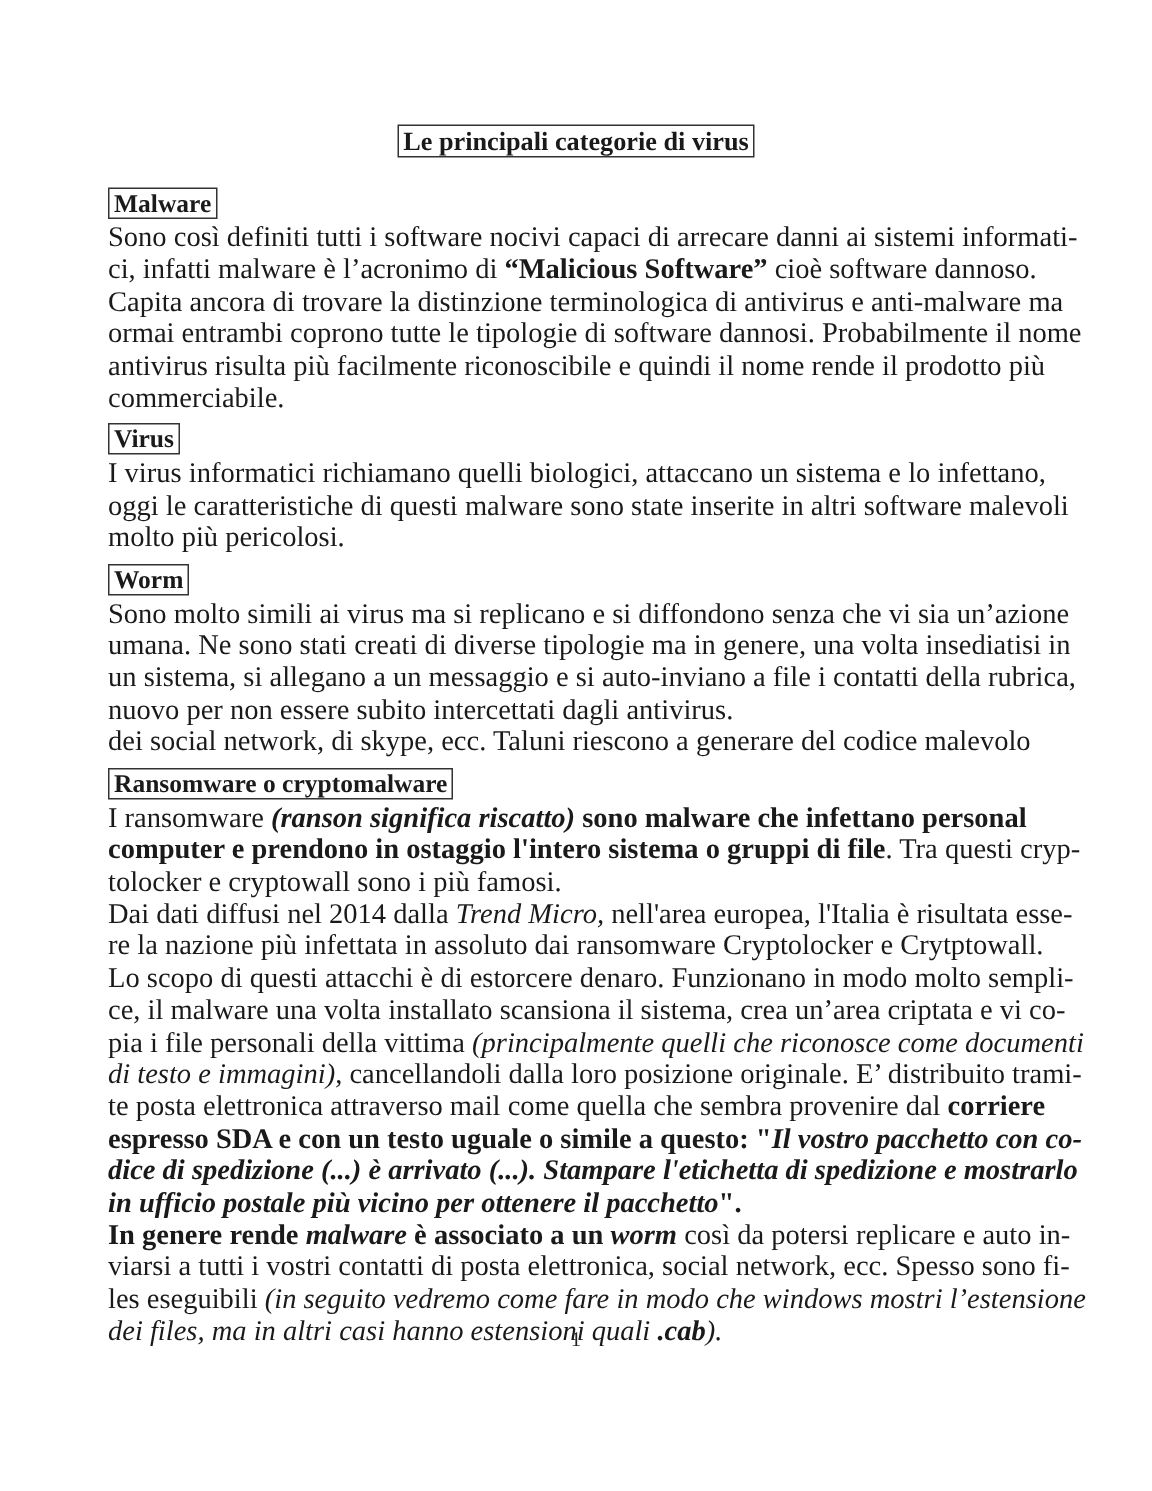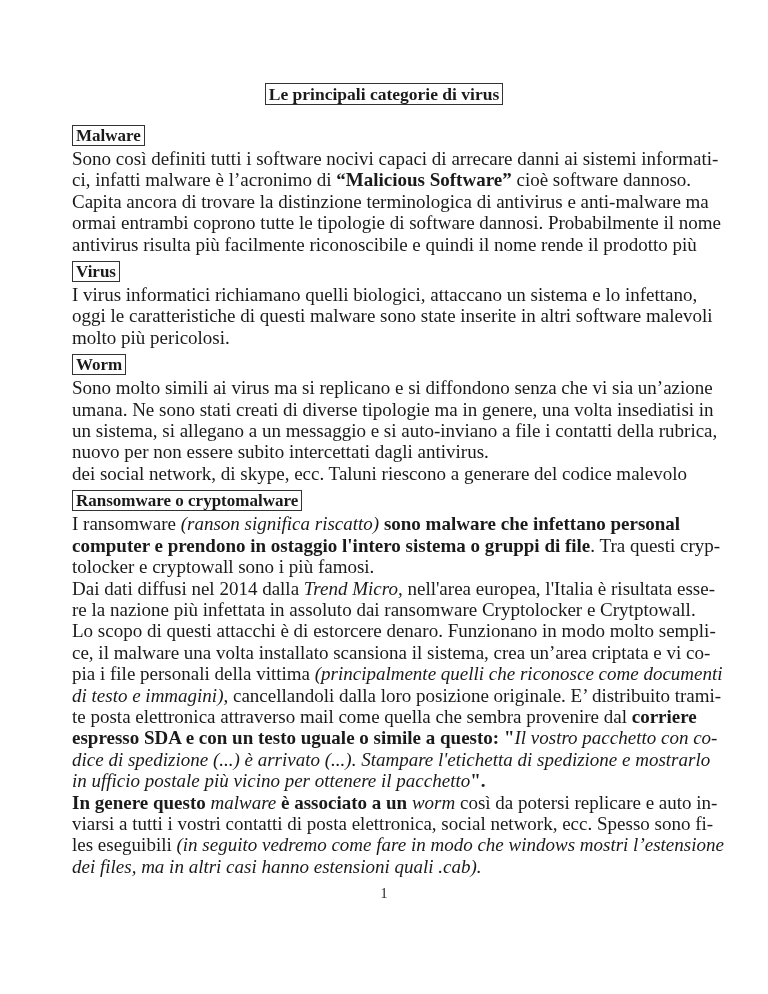--- a/index.html
+++ b/index.html
@@ -14,21 +14,21 @@
   .title-row{text-align:center;}
   .title-row .boxed{font-size:17.5px;line-height:20px;}
   .heading-row{margin-top:6px;}
   .heading-row.first{margin-top:20px;}
   .heading-row .boxed{font-size:17px;line-height:19px;}
   .para{margin-top:2px;font-size:19px;line-height:21.4px;}
   .tline{white-space:nowrap;}
   .run{white-space:pre;}
   .r-b{font-weight:bold;}
   .r-i{font-style:italic;text-align:right;}
-  .r-bi{font-weight:normal;font-style:italic;}
+  .r-bi{font-weight:bold;font-style:italic;}
   .page-number{
     position:absolute;left:0;right:0;top:886px;text-align:center;
     font-size:14px;color:#222;
   }
 </style>
 </head>
 <body>
 
 <div class="page">
   <div class="title-row">
@@ -36,20 +36,21 @@
   </div>
 
   <div id="sections">
       <div class="heading-row first"><span class="boxed">Malware</span></div>
       <div class="para">
         <div class="tline"><span class="run">Sono così definiti tutti i software nocivi capaci di arrecare danni ai sistemi informati-</span></div>
         <div class="tline"><span class="run">ci, infatti malware è l’acronimo di </span><span class="run r-b">“Malicious Software”</span><span class="run"> cioè software dannoso.</span></div>
         <div class="tline"><span class="run">Capita ancora di trovare la distinzione terminologica di antivirus e anti-malware ma</span></div>
         <div class="tline"><span class="run">ormai entrambi coprono tutte le tipologie di software dannosi. Probabilmente il nome</span></div>
         <div class="tline"><span class="run">antivirus risulta più facilmente riconoscibile e quindi il nome rende il prodotto più</span></div>
+        <div class="tline"><span class="run">commerciabile.</span></div>
       </div>
       <div class="heading-row"><span class="boxed">Virus</span></div>
       <div class="para">
         <div class="tline"><span class="run">I virus informatici richiamano quelli biologici, attaccano un sistema e lo infettano,</span></div>
         <div class="tline"><span class="run">oggi le caratteristiche di questi malware sono state inserite in altri software malevoli</span></div>
         <div class="tline"><span class="run">molto più pericolosi.</span></div>
       </div>
       <div class="heading-row"><span class="boxed">Worm</span></div>
       <div class="para">
         <div class="tline"><span class="run">Sono molto simili ai virus ma si replicano e si diffondono senza che vi sia un’azione</span></div>
@@ -66,21 +67,21 @@
         <div class="tline"><span class="run">Dai dati diffusi nel 2014 dalla </span><span class="run r-i">Trend Micro,</span><span class="run"> nell'area europea, l'Italia è risultata esse-</span></div>
         <div class="tline"><span class="run">re la nazione più infettata in assoluto dai ransomware Cryptolocker e Crytptowall.</span></div>
         <div class="tline"><span class="run">Lo scopo di questi attacchi è di estorcere denaro. Funzionano in modo molto sempli-</span></div>
         <div class="tline"><span class="run">ce, il malware una volta installato scansiona il sistema, crea un’area criptata e vi co-</span></div>
         <div class="tline"><span class="run">pia i file personali della vittima </span><span class="run r-i">(principalmente quelli che riconosce come documenti</span></div>
         <div class="tline"><span class="run r-i">di testo e immagini)</span><span class="run">, cancellandoli dalla loro posizione originale. E’ distribuito trami-</span></div>
         <div class="tline"><span class="run">te posta elettronica attraverso mail come quella che sembra provenire dal </span><span class="run r-b">corriere</span></div>
         <div class="tline"><span class="run r-b">espresso SDA e con un testo uguale o simile a questo: "</span><span class="run r-bi">Il vostro pacchetto con co-</span></div>
         <div class="tline"><span class="run r-bi">dice di spedizione (...) è arrivato (...). Stampare l'etichetta di spedizione e mostrarlo</span></div>
         <div class="tline"><span class="run r-bi">in ufficio postale più vicino per ottenere il pacchetto</span><span class="run r-b">".</span></div>
-        <div class="tline"><span class="run r-b">In genere questo </span><span class="run r-bi">malware</span><span class="run r-b"> è associato a un </span><span class="run r-bi">worm</span><span class="run"> così da potersi replicare e auto in-</span></div>
+        <div class="tline"><span class="run r-b">In genere rende </span><span class="run r-bi">malware</span><span class="run r-b"> è associato a un </span><span class="run r-bi">worm</span><span class="run"> così da potersi replicare e auto in-</span></div>
         <div class="tline"><span class="run">viarsi a tutti i vostri contatti di posta elettronica, social network, ecc. Spesso sono fi-</span></div>
         <div class="tline"><span class="run">les eseguibili </span><span class="run r-i">(in seguito vedremo come fare in modo che windows mostri l’estensione</span></div>
         <div class="tline"><span class="run r-i">dei files, ma in altri casi hanno estensioni quali </span><span class="run r-bi">.cab</span><span class="run r-i">).</span></div>
       </div>
     </div>
 </div>
 
 <div class="page-number">1</div>
 
 </body></html>

